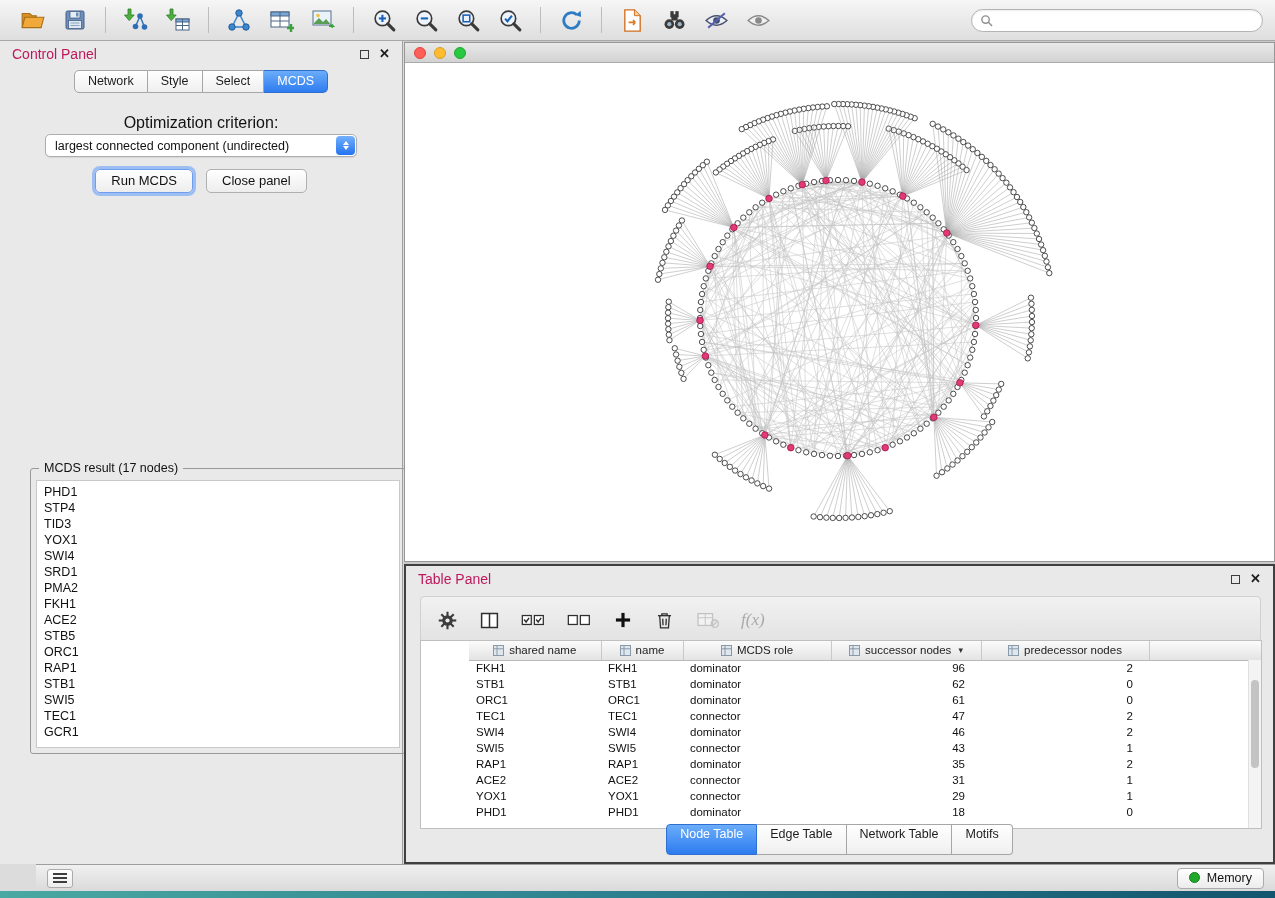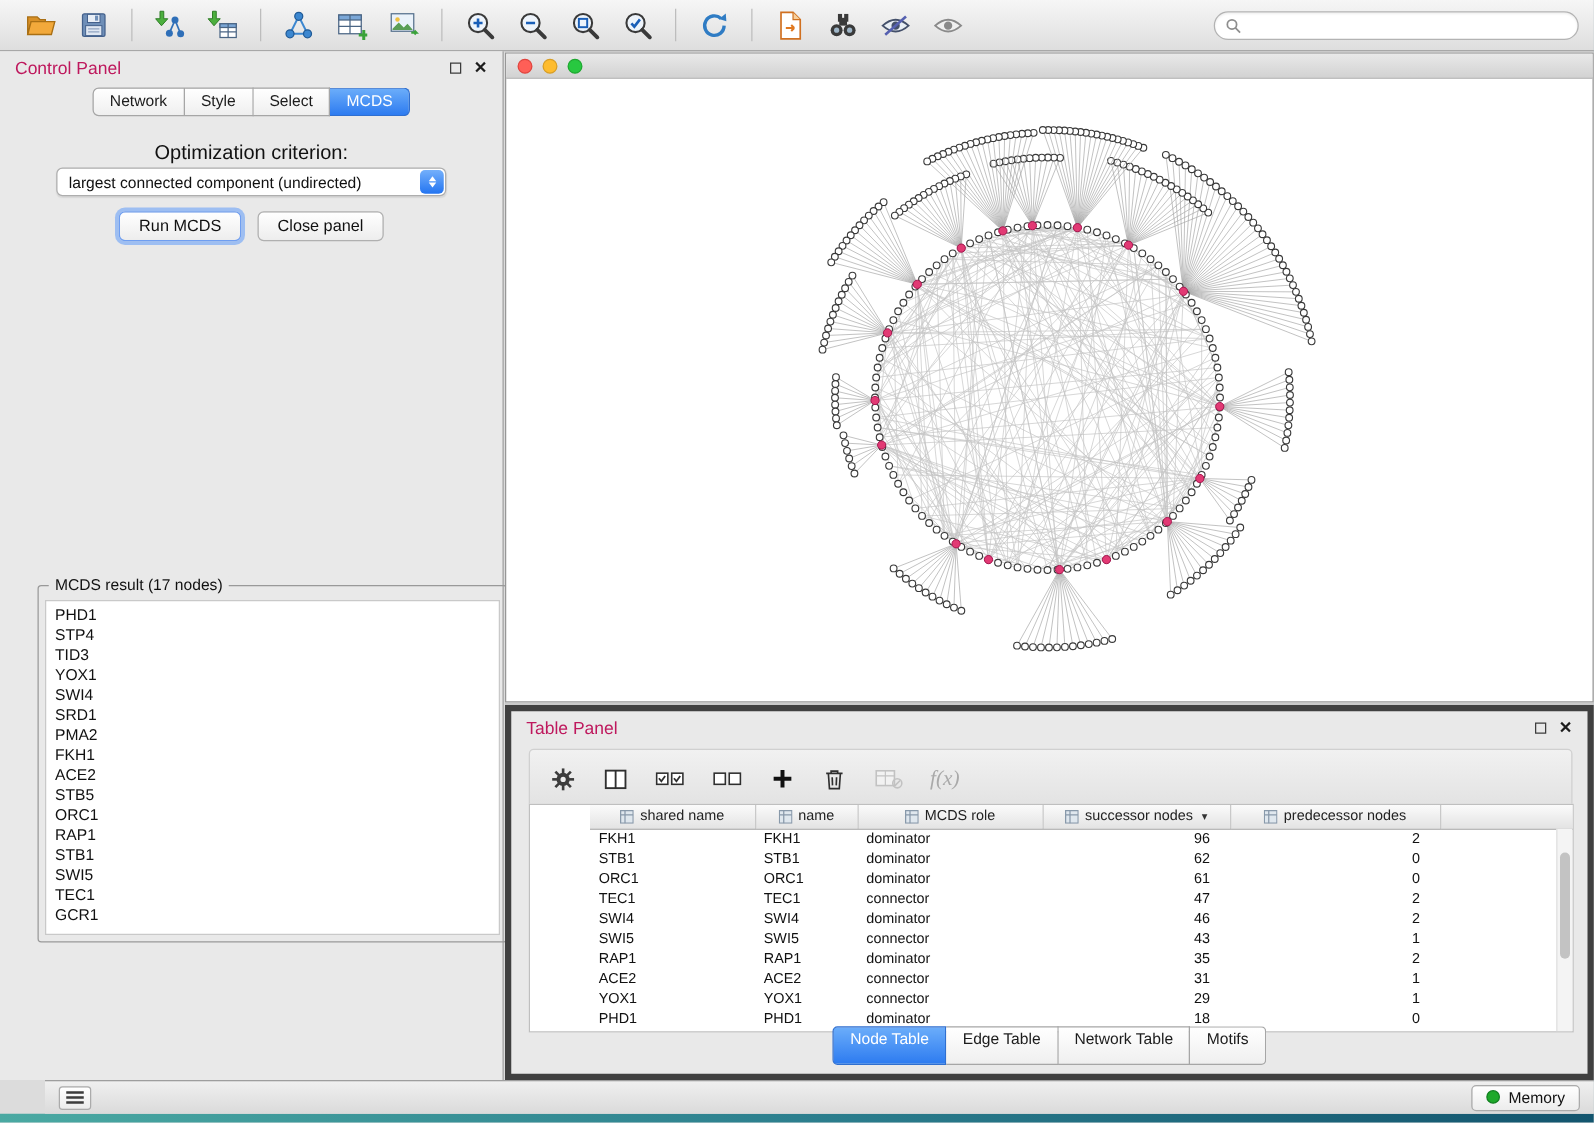--- a/index.html
+++ b/index.html
@@ -73,21 +73,21 @@
                   padding:0 9px; position:relative; }
   .traffic { display:flex; gap:8px; z-index:2; }
   .light { width:12px; height:12px; border-radius:50%; }
   .light.red { background:#ff5f57; border:0.5px solid #e0443e; }
   .light.yellow { background:#febc2e; border:0.5px solid #d89e24; }
   .light.green { background:#28c840; border:0.5px solid #1da82f; }
   .net-title { position:absolute; left:0; right:0; text-align:center; font-size:13px; color:#111; }
   .net-canvas { position:absolute; top:20px; left:0; width:869px; height:498px; }
 
   .table-panel { position:absolute; left:0; top:523px; right:0; bottom:0;
-                 background:#e9e9e9; border:5px solid #404040; }
+                 background:#e9e9e9; border:2px solid #404040; }
   .tp-toolbar { position:absolute; top:30px; left:14px; right:12px; height:48px;
                 background:linear-gradient(#f1f1f1,#e2e2e2); border:1px solid #d0d0d0;
                 border-radius:4px; display:flex; align-items:center; gap:21px; padding:0 16px; }
   .tpicon { display:flex; align-items:center; justify-content:center; }
   .fx { font-family:"Liberation Serif",serif; font-style:italic; color:#a9a9a9; font-size:17px; }
 
   .table-wrap { position:absolute; left:14px; right:11px; top:74px; bottom:33px;
                 background:#fff; border:1px solid #bfbfbf; overflow:hidden; }
   table.node-table { border-collapse:collapse; table-layout:fixed; width:100%;margin-left:48px; }
   .node-table th { height:19px; background:linear-gradient(#fbfbfb,#e3e3e3);

